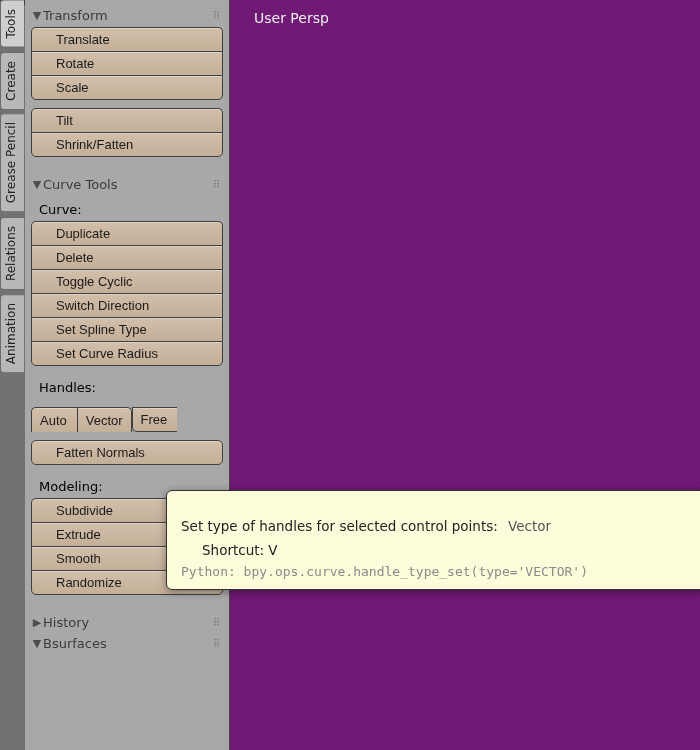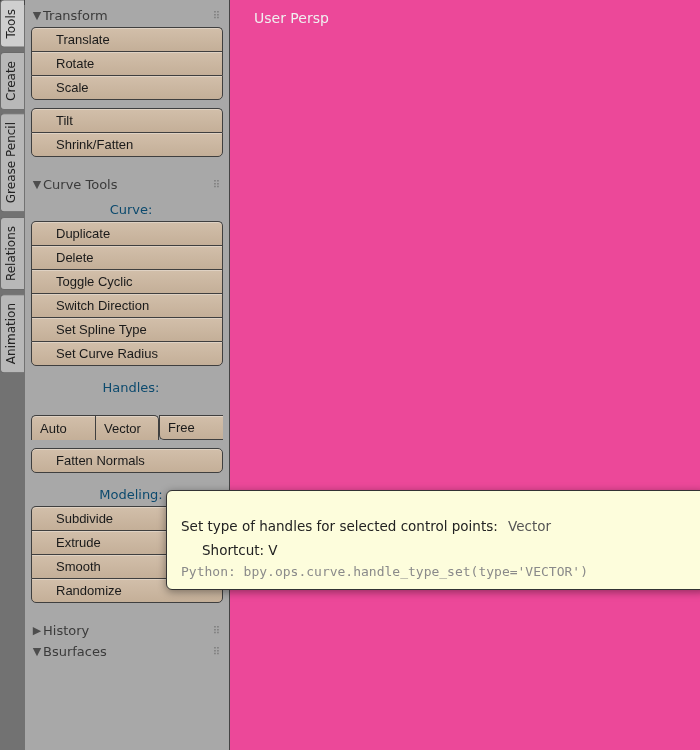--- a/index.html
+++ b/index.html
@@ -70,24 +70,23 @@
   }
   .panel-header .grip {
     color: #7a7a7a;
     font-size: 10px;
     letter-spacing: 1px;
   }
   .panel-body {
     padding: 0 0 10px 0;
   }
   .sub-label {
-    color: #0c4a6e;
+    color: #000000;
     font-size: 13px;
     padding: 6px 0 4px 8px;
-    text-align: center;
   }
   .btn {
     display: block;
     background: linear-gradient(#d2bfaa, #c4af98);
     border: 1px solid #3f3f3f;
     border-radius: 5px;
     padding: 4px 8px;
     margin: 0 0 2px 0;
     color: #1a1a1a;
     font-size: 13px;
@@ -95,38 +94,38 @@
     cursor: pointer;
     width: 100%;
     box-shadow: inset 0 1px 0 rgba(255,255,255,0.3);
   }
   .btn-group { margin: 0 0 8px 0; }
   .btn-group .btn { border-radius: 0; margin: 0; border-bottom-width: 0; padding-left: 24px; }
   .btn-group .btn:first-child { border-top-left-radius: 5px; border-top-right-radius: 5px; }
   .btn-group .btn:last-child { border-bottom-left-radius: 5px; border-bottom-right-radius: 5px; border-bottom-width: 1px;}
   .btn-grid {
     display: grid;
-    grid-template-columns: 1fr 1fr 1fr;
-    margin: 16px 0 8px 0;
+    grid-template-columns: 1fr 1fr 1fr 1fr;
+    margin: 8px 0 8px 0;
   }
   .btn-grid .btn {
     border-radius: 0;
     margin: 0;
   }
   .btn-grid .btn:nth-child(1){ border-top-left-radius:5px; border-right-width:0; border-bottom-width:0;}
   .btn-grid .btn:nth-child(2){ border-top-right-radius:5px; border-bottom-width:0;}
   .btn-grid .btn:nth-child(3){ border-bottom-left-radius:5px; border-right-width:0;}
   .btn-grid .btn:nth-child(4){ border-bottom-right-radius:5px;font-style:italic;}
   .viewport {
     position: absolute;
     left: 230px;
     top: 0;
     right: 0;
     height: 750px;
-    background: #ec4899;
+    background: #701a75;
   }
   .viewport-label {
     position: absolute;
     top: 10px;
     left: 24px;
     color: #f0f0f0;
     font-size: 14px;
   }
   .tooltip {
     position: absolute;

